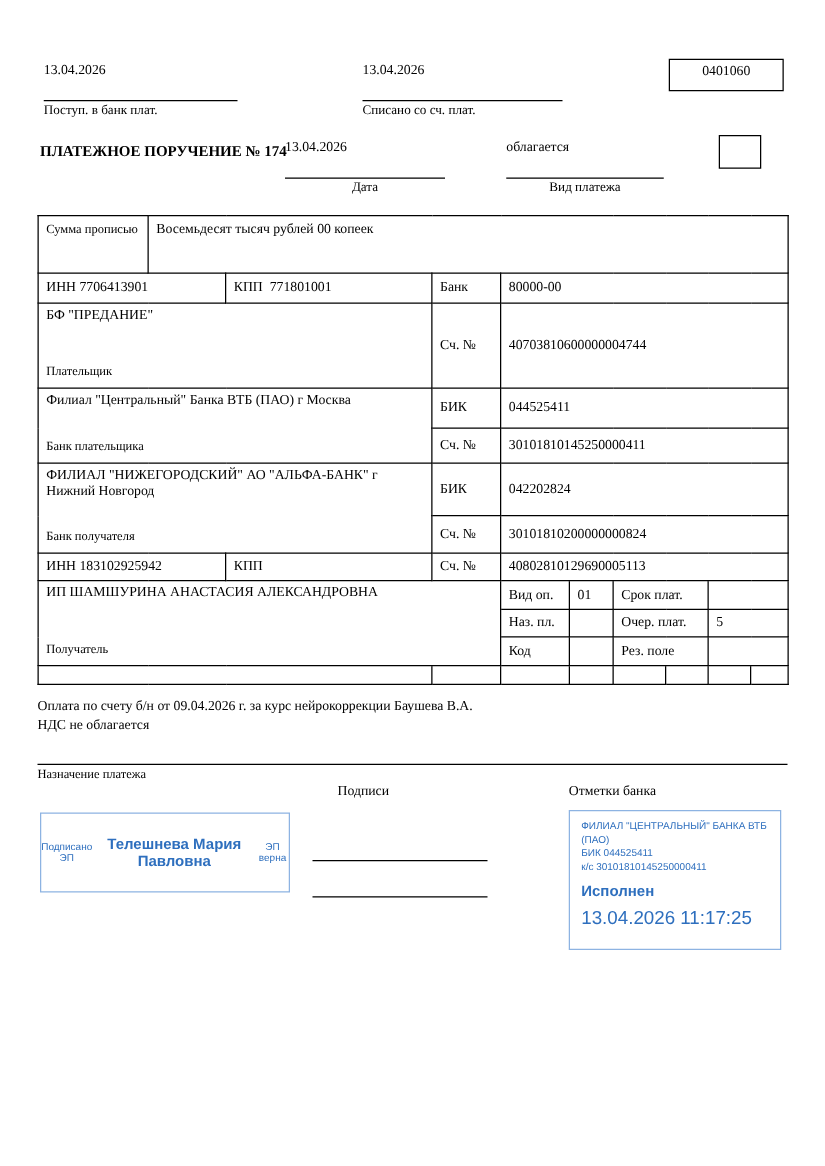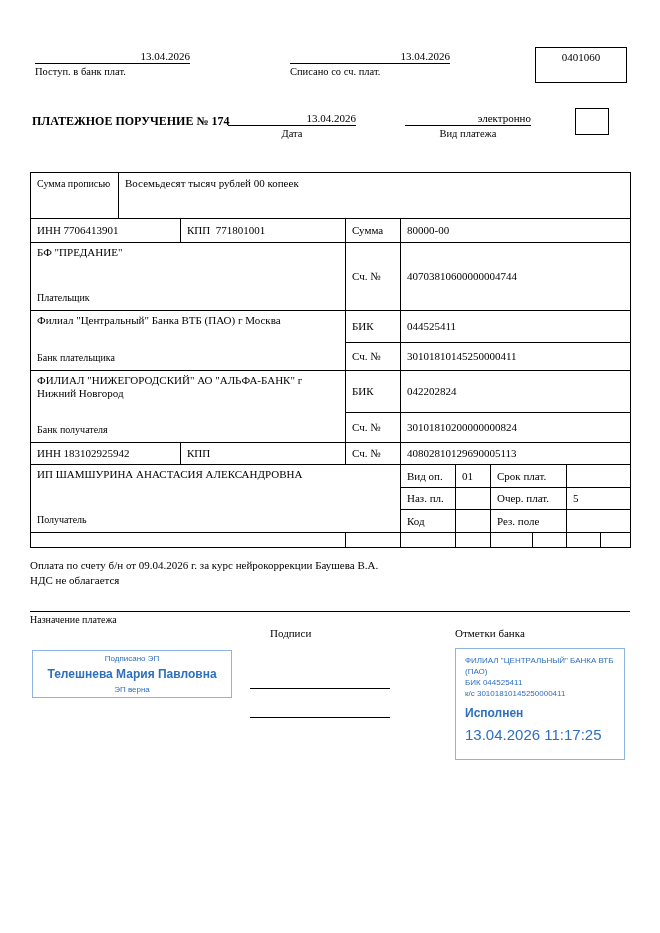--- a/index.html
+++ b/index.html
@@ -2,25 +2,25 @@
 <html><head>
 <meta charset="utf-8">
 <style>
   * { margin:0; padding:0; box-sizing:border-box; }
   html,body { background:#fff; }
   body { font-family:"Liberation Serif", serif; color:#000; }
   .page { position:relative; width:660px; height:933px; background:#fff; overflow:hidden; }
 
   
   .date-block { position:absolute; }
-  .date-block .dv { text-align:right; font-size:11px; border-bottom:1px solid #000; padding-bottom:1px; }
+  .date-block .dv { text-align:left; font-size:11px; border-bottom:1px solid #000; padding-bottom:18px; }
   .date-block .dl { text-align:left; font-size:10.5px; padding-top:2px; }
   .db1 { left:35px; top:50px; width:155px; }
   .db2 { left:290px; top:50px; width:160px; }
-  .form-code { position:absolute; left:535px; top:47px; width:92px; height:36px; border:1px solid #000;
+  .form-code { position:absolute; left:535px; top:47px; width:92px; height:26px; border:1px solid #000;
                text-align:center; line-height:19px; font-size:11px; }
 
   
   .doc-title { position:absolute; left:32px; top:114px; font-size:12px; font-weight:bold; }
   .tb1 { left:228px; top:112px; width:128px; }
   .tb1 .dl, .tb2 .dl { text-align:center; }
   .tb2 { left:405px; top:112px; width:126px; }
   .small-box { position:absolute; left:575px; top:108px; width:34px; height:27px; border:1px solid #000; }
 
   
@@ -46,21 +46,21 @@
   .purpose-rule { position:absolute; left:30px; top:611px; width:600px; border-bottom:1px solid #000; }
   .purpose-label { position:absolute; left:30px; top:614px; font-size:10px; }
 
   
   .sig-header { position:absolute; top:627px; font-size:11px; text-align:left; }
   .sh1 { left:270px; width:120px; }
   .sh2 { left:455px; width:130px; }
 
   
   .stamp { font-family:"Liberation Sans", sans-serif; border:1px solid #8db3e2; color:#2e6fbe; position:absolute; }
-  .stamp-left { left:32px; top:650px; width:200px; height:48px; display:flex; flex-direction:column;
+  .stamp-left { left:32px; top:650px; width:200px; height:64px; display:flex; flex-direction:row;
                 justify-content:center; align-items:center; gap:4px; text-align:center; }
   .stamp-left .s-small { font-size:8px; }
   .stamp-left .s-name { font-size:12px; font-weight:bold; }
 
   .sig-line { position:absolute; left:250px; width:140px; border-bottom:1px solid #000; }
   .sl1 { top:688px; } .sl2 { top:717px; }
 
   .stamp-right { left:455px; top:648px; width:170px; height:112px; padding:6px 9px; font-size:8px; line-height:11px; }
   .stamp-right .s-status { font-size:12px; font-weight:bold; margin-top:9px; }
   .stamp-right .s-dt { font-size:15px; margin-top:10px; }
@@ -79,21 +79,21 @@
     <div class="dl">Списано со сч. плат.</div>
   </div>
   <div class="form-code">0401060</div>
 
   <div class="doc-title">ПЛАТЕЖНОЕ ПОРУЧЕНИЕ № 174</div>
   <div class="date-block tb1">
     <div class="dv">13.04.2026</div>
     <div class="dl">Дата</div>
   </div>
   <div class="date-block tb2">
-    <div class="dv">электронно</div>
+    <div class="dv">облагается</div>
     <div class="dl">Вид платежа</div>
   </div>
   <div class="small-box"></div>
 
   <table class="po">
     <colgroup>
       <col style="width:88px">
         <col style="width:62px">
         <col style="width:165px">
         <col style="width:55px">
@@ -105,21 +105,21 @@
         <col style="width:30px">
     </colgroup>
     <tbody>
         <tr class="r1">
       <td class="lbl-sm">Сумма прописью</td>
       <td colspan="9">Восемьдесят тысяч рублей 00 копеек</td>
     </tr>
     <tr class="r2">
       <td colspan="2">ИНН 7706413901</td>
       <td class="pre">КПП  771801001</td>
-      <td>Сумма</td>
+      <td>Банк</td>
       <td colspan="6">80000-00</td>
     </tr>
     <tr class="r3">
       <td colspan="3" class="block-cell">
         <div class="block-inner h64">
           <div>БФ "ПРЕДАНИЕ"</div>
           <div class="block-label">Плательщик</div>
         </div>
       </td>
       <td>Сч. №</td>

